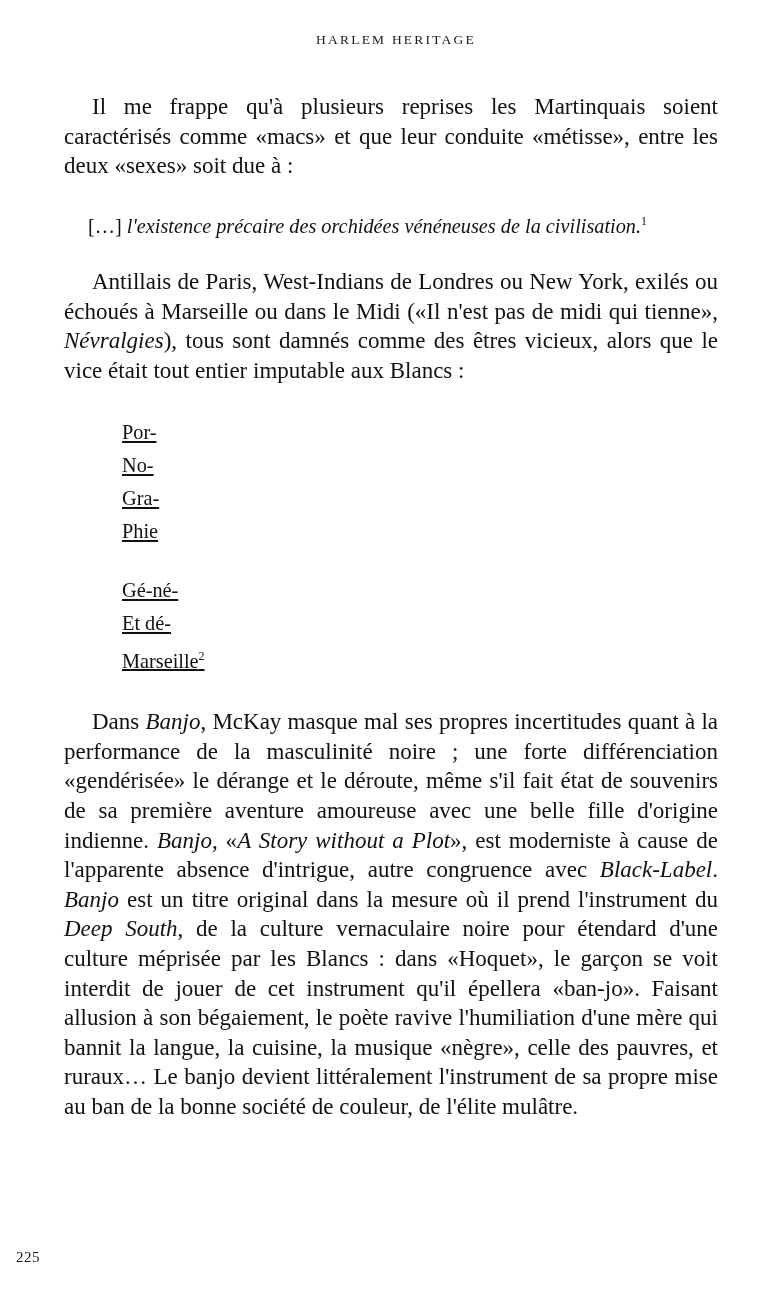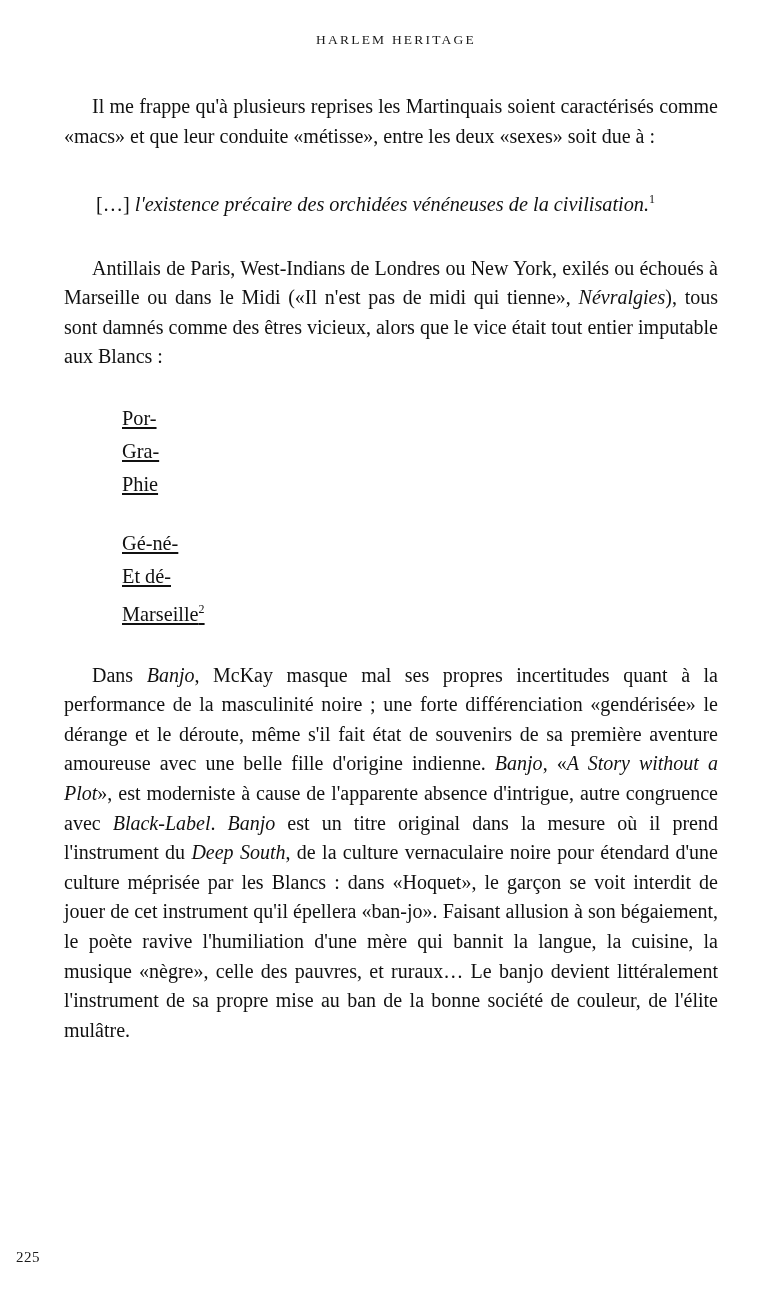--- a/index.html
+++ b/index.html
@@ -35,34 +35,34 @@
     color: #1a1a1a;
   }
   .body-col {
     position: absolute;
     left: 48px;
     top: 92px;
     width: 666px;
   }
   p.para {
     margin: 0 12px 0 0;
-    font-size: 20px;
+    font-size: 23px;
     line-height: 29.6px;
     text-align: justify;
     text-justify: inter-word;
     hyphens: manual;
   }
   p.indent {
     text-indent: 28px;
   }
   .spacer-md { height: 26px; }
   .spacer-lg { height: 30px; }
 
   .quote {
-    margin: 8px;
+    margin: 0;
     padding-left: 24px;
     font-size: 20.3px;
     line-height: 29.6px;
     font-style: italic;
   }
   .quote .brackets {
     font-style: normal;
   }
   .quote sup {
     font-style: normal;
@@ -133,20 +133,21 @@
     <blockquote class="quote"><span class="brackets">[…] </span><span>l'existence précaire des orchidées vénéneuses de la civilisation.</span><sup>1</sup></blockquote>
 
     <div class="spacer-md"></div>
 
     <p class="para indent"><span>Antillais de Paris, West-Indians de Londres ou New York, exilés ou échoués à Marseille ou dans le Midi («Il n'est pas de midi qui tienne», </span><em>Névralgies</em><span>), tous sont damnés comme des êtres vicieux, alors que le vice était tout entier imputable aux Blancs :</span></p>
 
     <div class="spacer-lg"></div>
 
     <div class="verse-block">
       <div class="verse-line">Por-</div>
+      <div class="verse-line">No-</div>
       <div class="verse-line">Gra-</div>
       <div class="verse-line">Phie</div>
       <div class="verse-gap"></div>
       <div class="verse-line">Gé-né-</div>
       <div class="verse-line">Et dé-</div>
       <div class="verse-line"><span>Marseille</span><sup>2</sup></div>
     </div>
 
     <div class="spacer-lg"></div>
 

